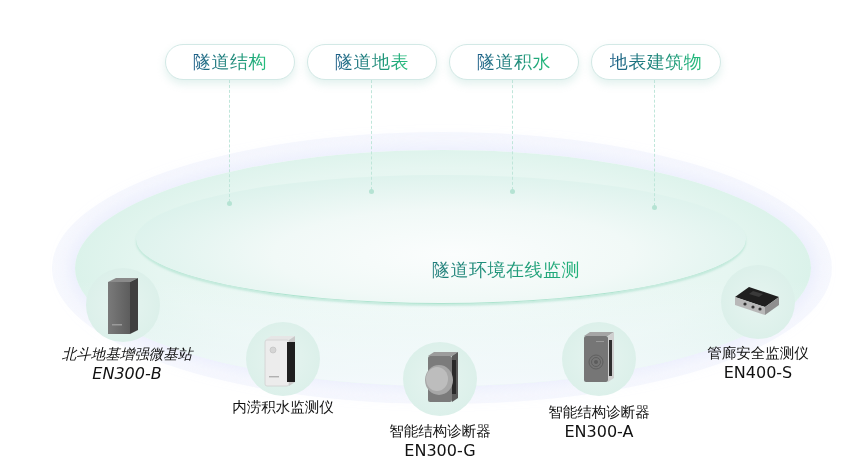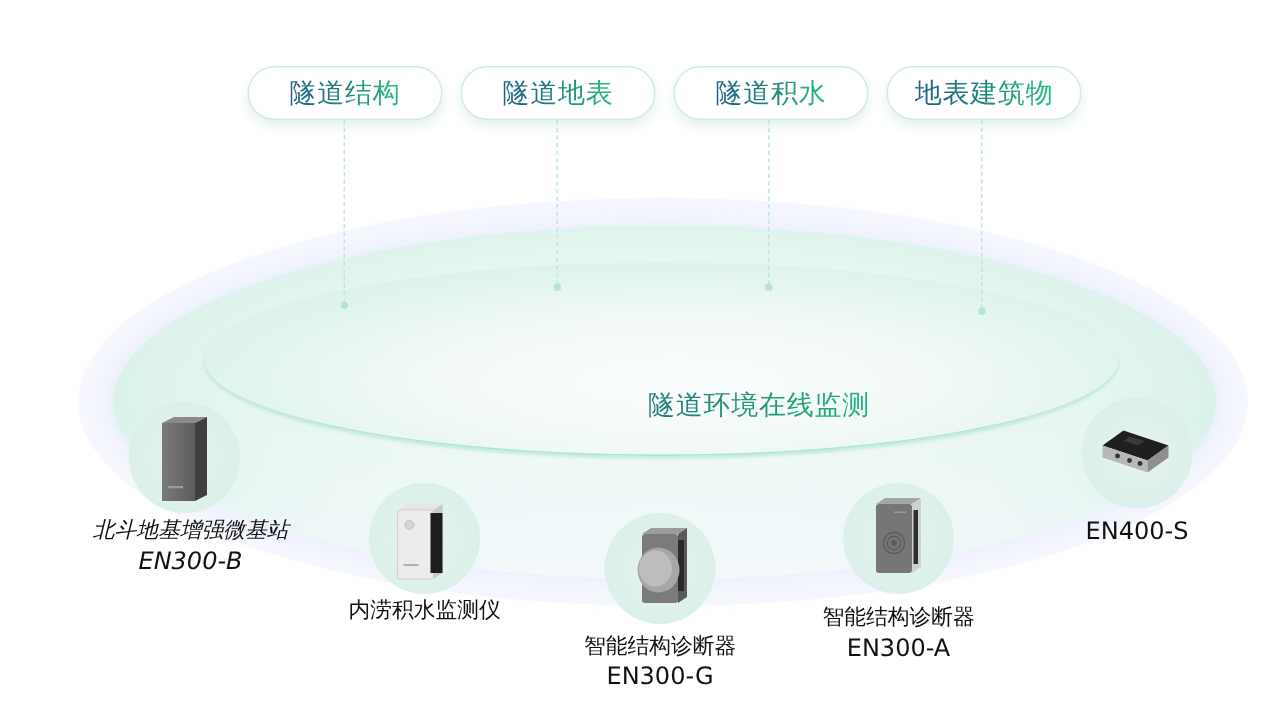--- a/index.html
+++ b/index.html
@@ -170,16 +170,17 @@
   <svg style="position:absolute; left:733px; top:285px;" width="48" height="34" viewBox="0 0 48 34">
     <polygon points="2,12 16,2 46,12 32,22" fill="#1f1f1f"></polygon>
     <polygon points="2,12 32,22 32,30 2,20" fill="#b8b8b8"></polygon>
     <polygon points="32,22 46,12 46,20 32,30" fill="#8f8f8f"></polygon>
     <polygon points="20,6 30,9 26,12 16,9" fill="#3a3a3a"></polygon>
     <circle cx="12" cy="19" r="1.6" fill="#333"></circle>
     <circle cx="20" cy="22" r="1.6" fill="#333"></circle>
     <circle cx="27" cy="24" r="1.6" fill="#333"></circle>
   </svg>
   <div class="device-label" style="left:658px; top:344px;">
+    <span>管廊安全监测仪</span>
     <span class="model">EN400-S</span>
   </div>
 
 </div>
 
 </body></html>

